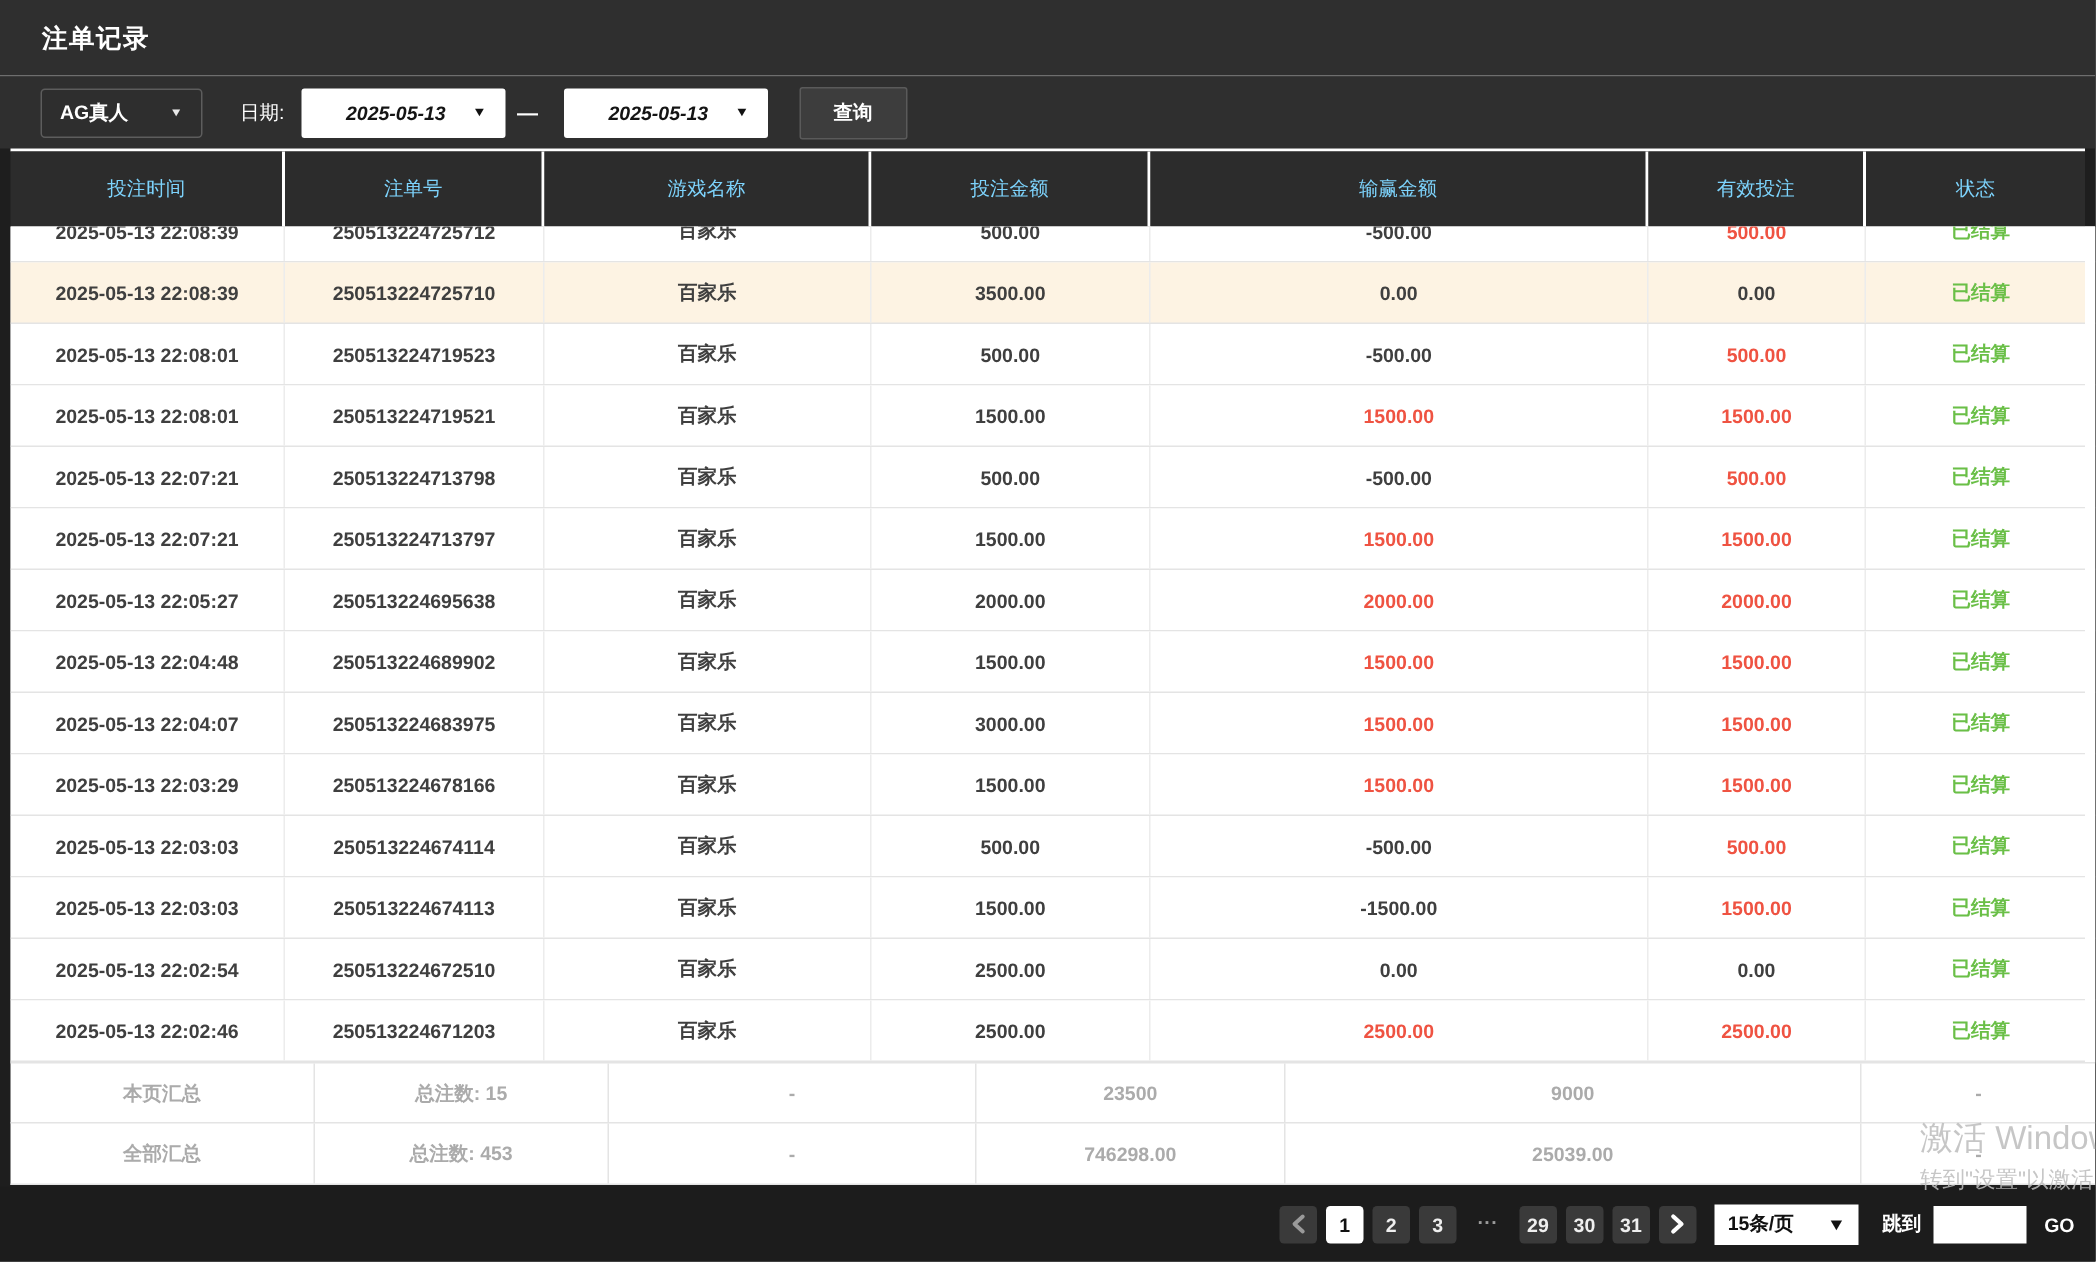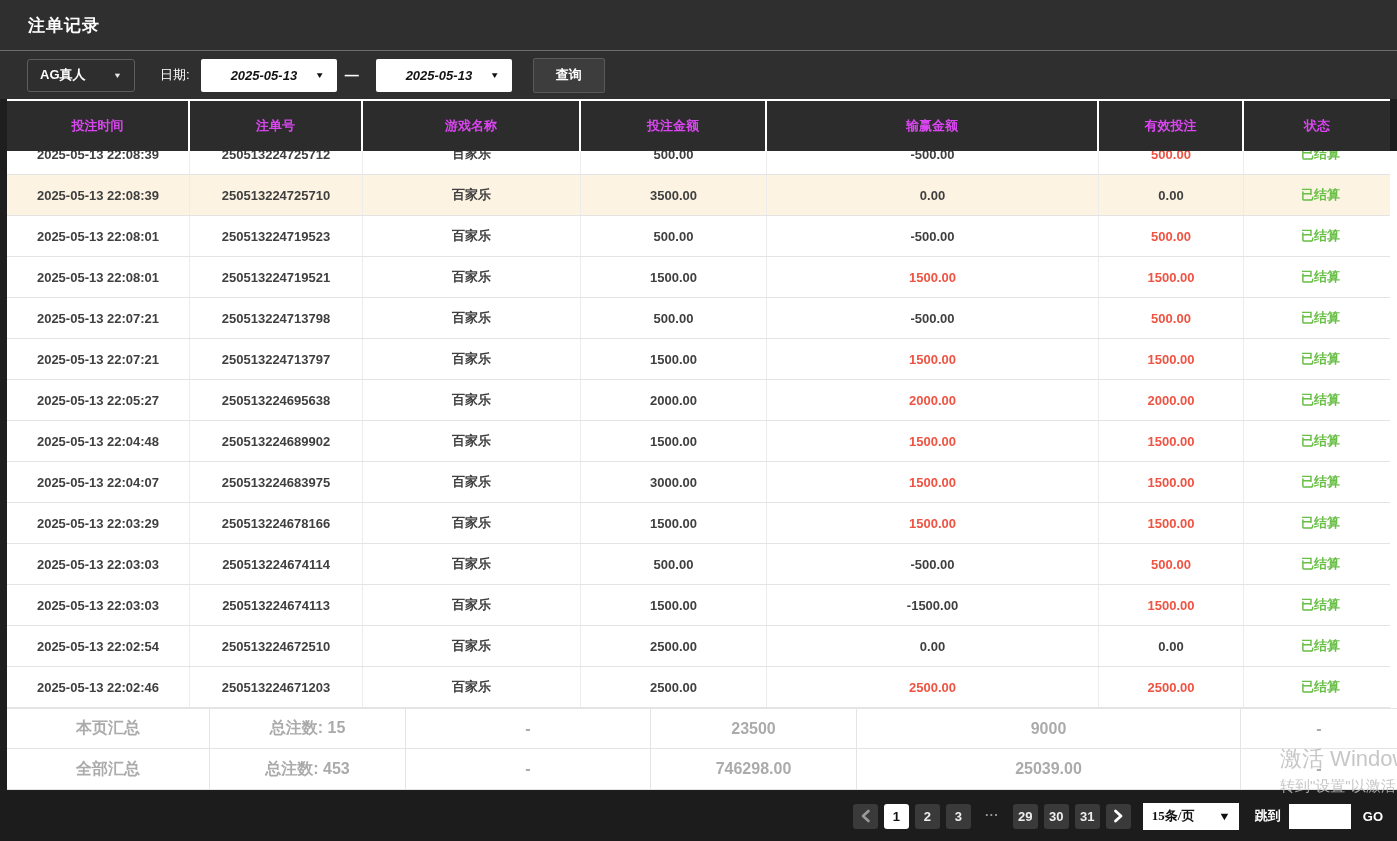--- a/index.html
+++ b/index.html
@@ -17,51 +17,51 @@
   .caret-b{color:#111;font-size:10px;transform:scaleY(.85);}
   .lbl-date{color:#fff;font-size:13px;font-weight:400;margin-left:25px;}
   .date-box{width:136px;height:33px;background:#fff;border-radius:2px;margin-left:11px;
             display:flex;align-items:center;justify-content:space-between;padding:0 12px 0 30px;box-sizing:border-box;cursor:pointer;font-style:italic;}
   .date-box .txt{color:#141414;font-size:13px;font-weight:700;}
   .dash{color:#fff;font-size:14px;font-weight:700;margin:0 6px 0 8px;}
   .btn-query{width:70px;height:33px;margin-left:21px;background:#3d3d3d;border:1px solid #5a5a5a;border-radius:2px;
              color:#fff;font-size:13px;font-weight:700;display:flex;align-items:center;justify-content:center;cursor:pointer;}
   
   .grid-header{display:flex;margin-left:7px;width:1383px;height:52px;border-top:2px solid #fff;box-sizing:border-box;}
-  .hcell{background:#2c2c2c;color:#d946ef;font-size:13px;font-weight:700;display:flex;align-items:center;justify-content:center;
+  .hcell{background:#2c2c2c;color:#7dd3fc;font-size:13px;font-weight:400;display:flex;align-items:center;justify-content:center;
          border-right:2px solid #fff;box-sizing:border-box;}
   .hcell:last-child{border-right:none;}
   .c1{width:183px;} .c2{width:173px;} .c3{width:218px;} .c4{width:186px;} .c5{width:332px;} .c6{width:145px;} .c7{width:144px;flex:1;}
   .grid-body{margin-left:7px;width:1390px;height:557px;overflow:hidden;background:#fff;position:relative;}
   .rows{margin-top:-17px;}
   .row{display:flex;height:41px;background:#fff;border-bottom:1px solid #e4e4e4;box-sizing:border-box;
        font-size:13px;font-weight:700;color:#3f3f3f;}
   .row.hl{background:#fdf3e3;}
   .cell{display:flex;align-items:center;justify-content:center;border-right:1px solid #ececec;box-sizing:border-box;}
   .row .cell:last-child{border-right:none;width:151px;}
   .red{color:#ef5342;}
   .status{color:#6abf47;}
   
   .summary{margin-left:7px;width:1390px;background:#fff;}
   .srow{display:flex;height:41px;border-bottom:1px solid #e4e4e4;box-sizing:border-box;
-        color:#ababab;font-size:16px;font-weight:700;}
+        color:#ababab;font-size:13px;font-weight:700;}
   .srow:first-child{border-top:1px solid #e4e4e4;}
   .scell{display:flex;align-items:center;justify-content:center;border-right:1px solid #e4e4e4;box-sizing:border-box;}
   .scell:last-child{border-right:none;}
   .s1{width:203px;} .s2{width:196px;} .s3{width:245px;} .s4{width:206px;} .s5{width:384px;} .s6{flex:1;}
   
   .footer{position:absolute;left:0;bottom:0;width:1397px;height:50px;background:#1c1c1c;
           display:flex;align-items:center;justify-content:flex-end;padding-right:6px;box-sizing:border-box;}
   .pbtn{min-width:25px;height:25px;margin-left:6px;background:#3a3a3a;border-radius:3px;color:#efefef;
         font-size:13px;font-weight:700;display:flex;align-items:center;justify-content:center;padding:0 5px;cursor:pointer;box-sizing:border-box;}
   .pbtn.active{background:#fff;color:#111;}
   .ellipsis{color:#9a9a9a;font-size:13px;font-weight:700;margin:0 8px 0 14px;letter-spacing:1px;cursor:pointer;}
   .sel-size{width:96px;height:27px;margin-left:12px;background:#fff;display:flex;align-items:center;justify-content:space-between;
             padding:0 8px 0 9px;box-sizing:border-box;cursor:pointer;}
-  .sel-size .txt{color:#111;font-size:13px;font-weight:700;font-family:Liberation Serif, serif;}
+  .sel-size .txt{color:#111;font-size:13px;font-weight:700;}
   .sel-size .caret-b{font-size:13px;}
   .jump-lbl{color:#fff;font-size:13px;font-weight:700;margin-left:16px;}
   .jump-input{width:62px;height:25px;margin-left:8px;border:none;background:#fff;outline:none;
               font-size:13px;font-family:inherit;padding:0 6px;box-sizing:border-box;}
   .go{color:#fff;font-size:13px;font-weight:700;margin:0 8px 0 12px;}
   
   .watermark{position:absolute;left:1280px;top:744px;white-space:nowrap;pointer-events:none;color:#bdbdbd;opacity:.85;}
   .watermark .l1{font-size:22px;font-weight:400;}
   .watermark .l2{font-size:15px;margin-top:3px;}
   .gutter{position:absolute;right:0;top:0;width:7px;height:557px;background:#fff;}

